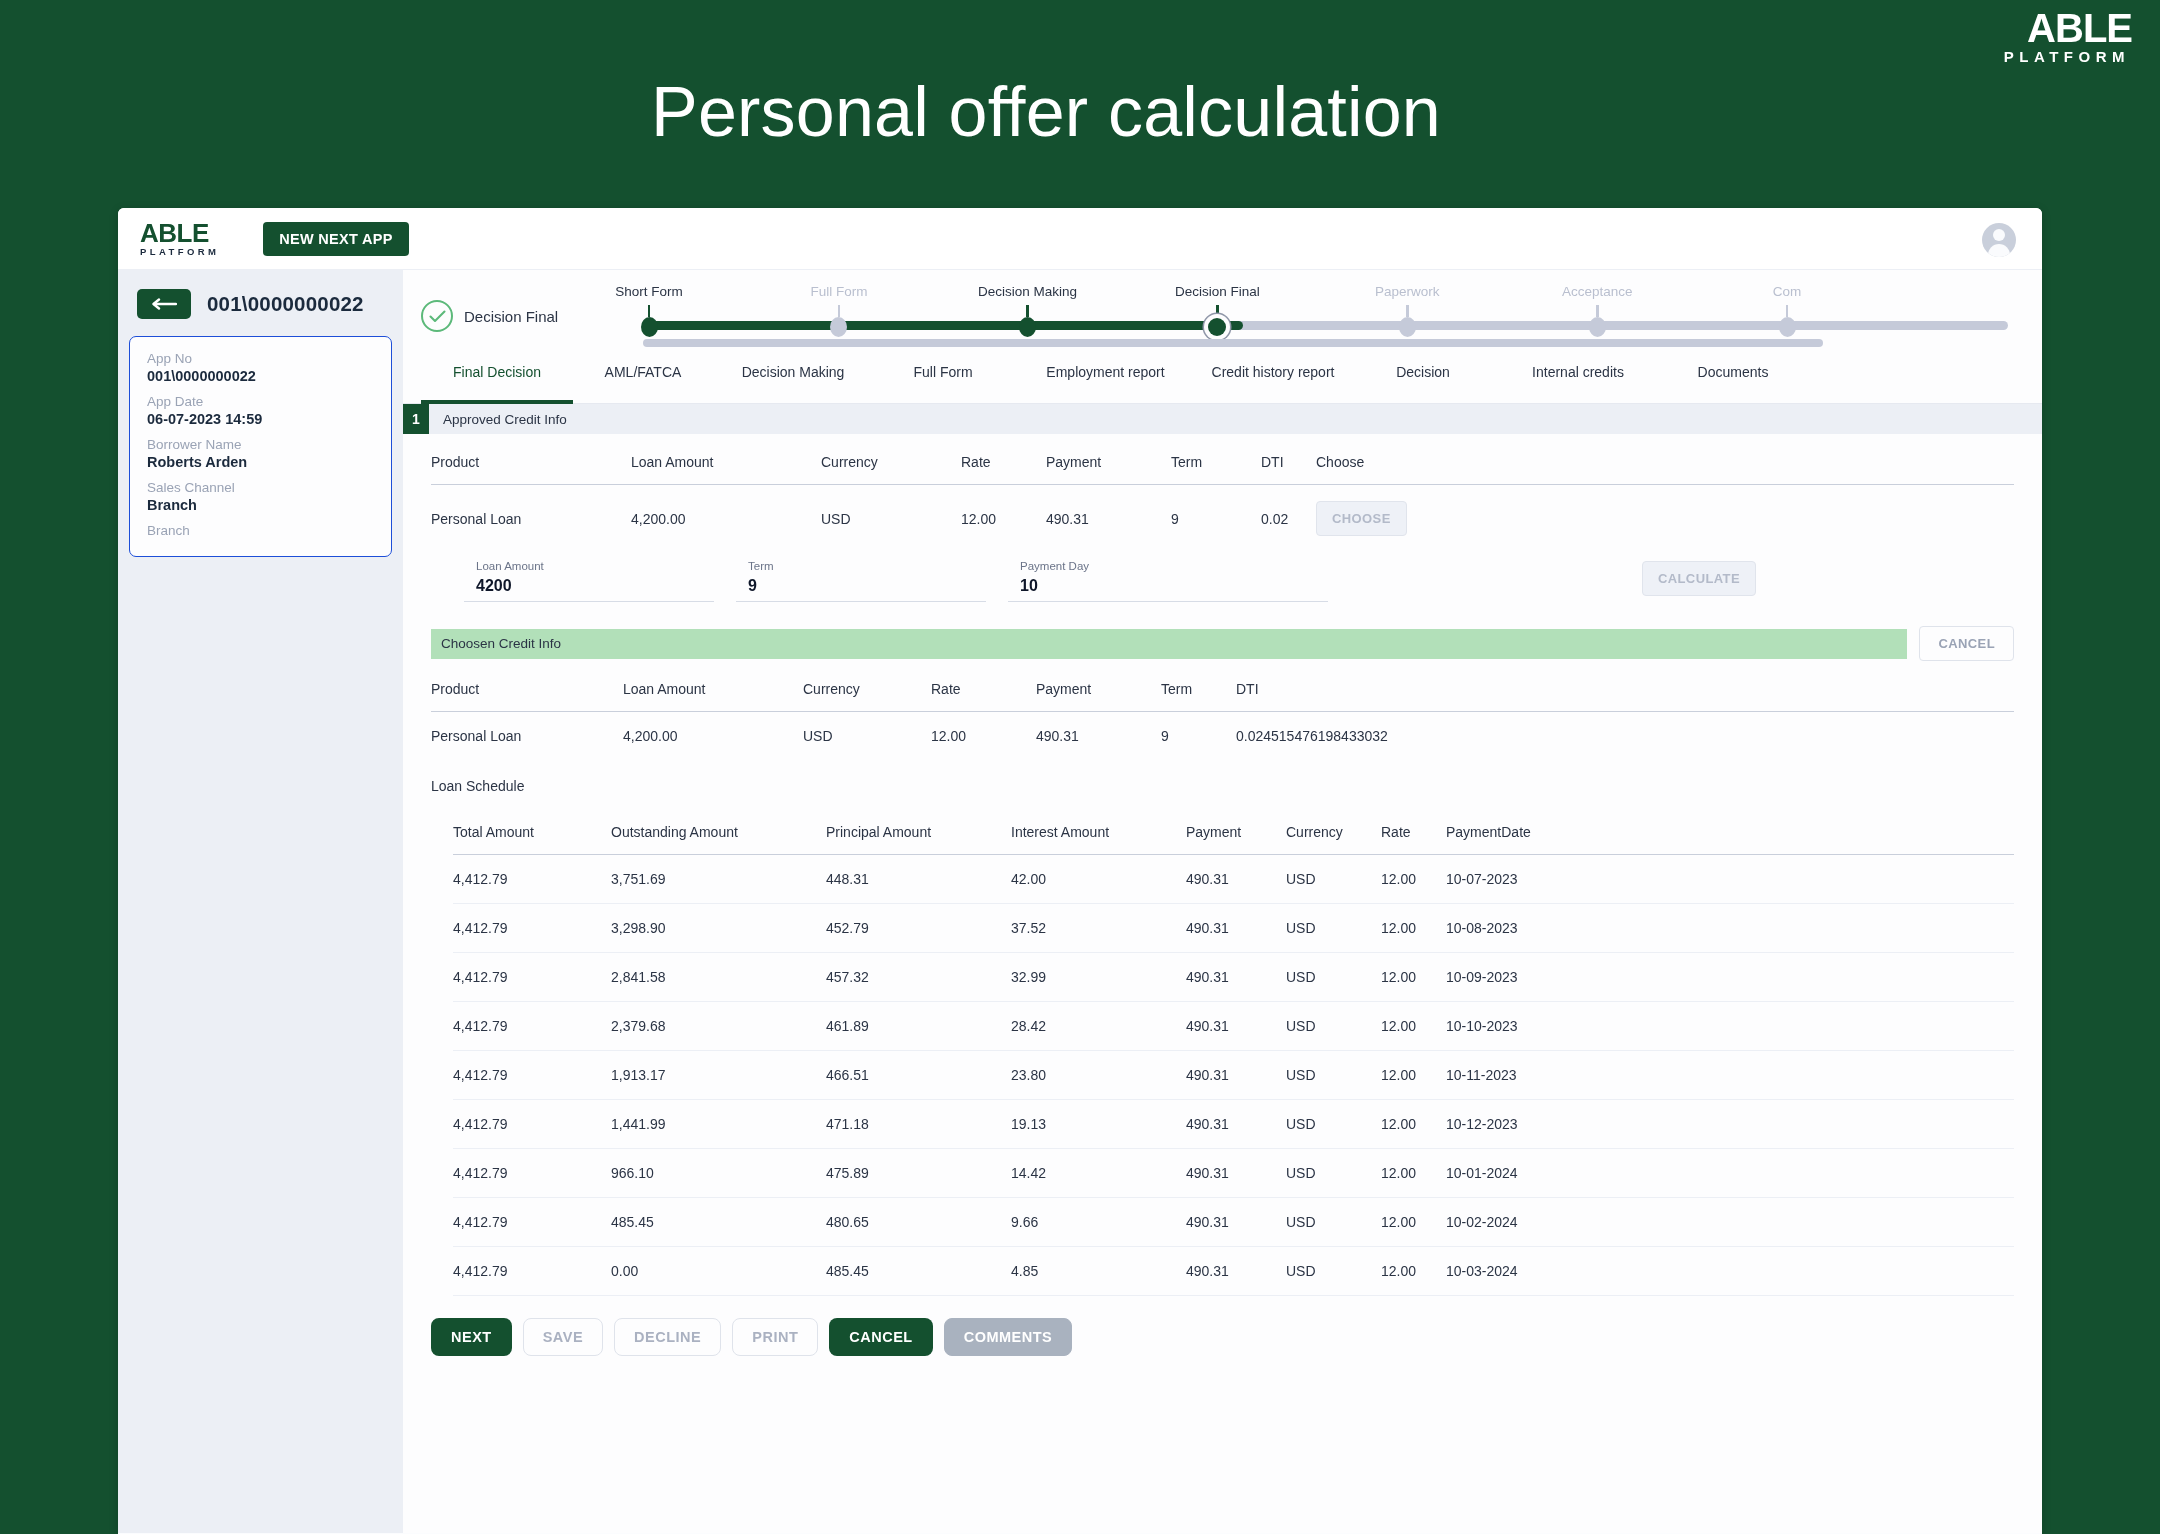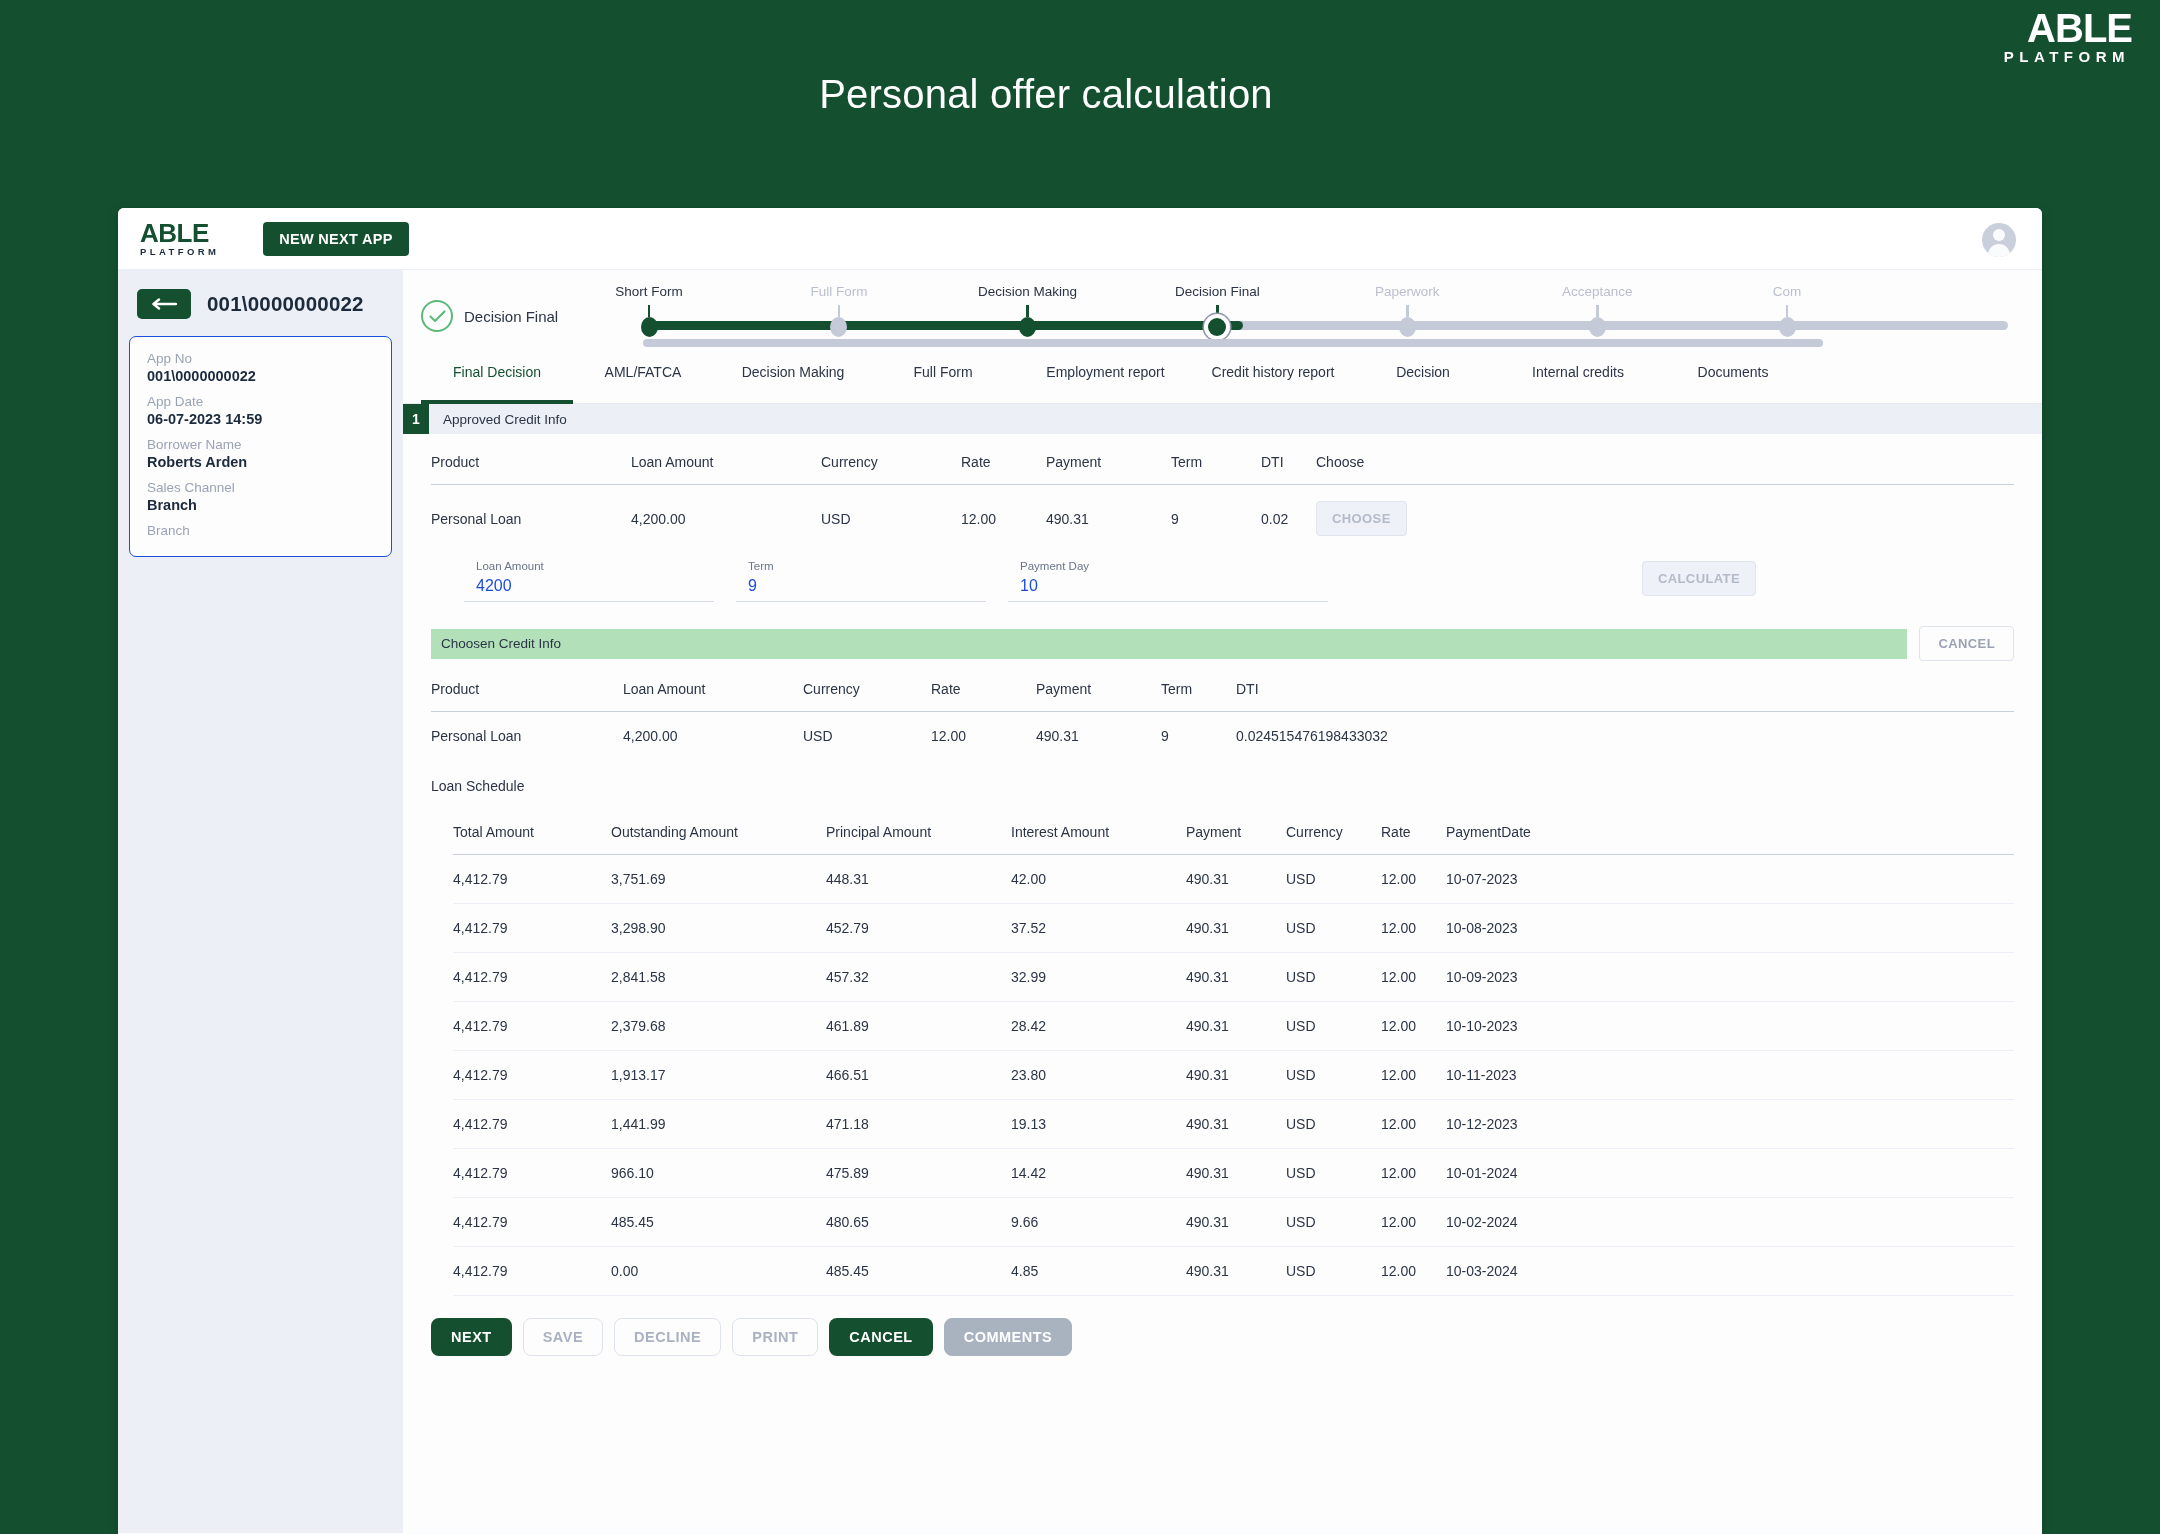--- a/index.html
+++ b/index.html
@@ -17,21 +17,21 @@
   .brand-corner .bc-main {
     font-size: 40px; font-weight: 800; letter-spacing: -1px; line-height: 40px;
     font-family: "Liberation Sans", sans-serif;
   }
   .brand-corner .bc-sub {
     font-size: 15px; font-weight: 600; letter-spacing: 5.5px; line-height: 18px; margin-right: 2px;
   }
 
   .slide-title {
     position: absolute; top: 72px; left: 0; width: 2092px; text-align: center;
-    color: #ffffff; font-size: 40px; font-weight: 400; letter-spacing: .2px;
+    color: #ffffff; font-size: 70px; font-weight: 400; letter-spacing: .2px;
   }
 
   
   .app-card {
     position: absolute; left: 118px; top: 208px; width: 1924px; height: 1326px;
     background: #fbfcfe; border-radius: 6px 6px 0 0; overflow: hidden;
     box-shadow: 0 2px 10px rgba(0,0,0,.18);
   }
 
   
@@ -184,21 +184,21 @@
 
   .sec-title { font-size: 14px; color: #2b3445; padding: 18px 0 10px 0; }
 
   
   .calc-row { display: flex; align-items: flex-end; gap: 22px; padding-bottom: 10px; }
   .field {
     flex: none; background: #fdfdfe; border-bottom: 1px solid #d7dce6;
     padding: 8px 12px 6px 12px; position: relative;
   }
   .field .f-label { font-size: 11.5px; color: #6b7489; }
-  .field .f-value { font-size: 16px; color: #1d4ed8; margin-top: 5px; }
+  .field .f-value { font-size: 16px; color: #0f172a; margin-top: 5px; font-weight: bold; }
   .f-loan { width: 250px; margin-left: 33px; }
   .f-term { width: 250px; }
   .f-payday { width: 320px; }
 
   
   .chosen-row { display: flex; align-items: center; gap: 12px; padding-top: 14px; }
   .chosen-band {
     flex: 1; height: 30px; background: #b2e0b9; display: flex; align-items: center;
     padding-left: 10px; font-size: 13.5px; color: #2b3445;
   }

